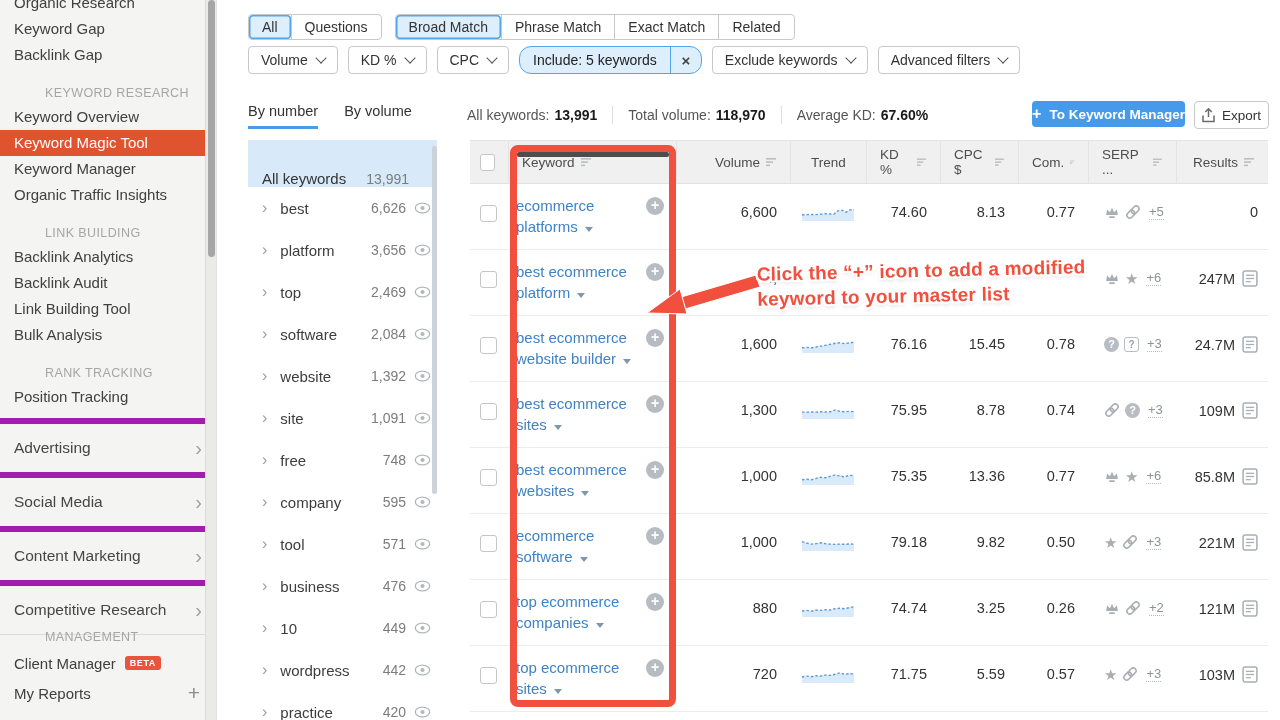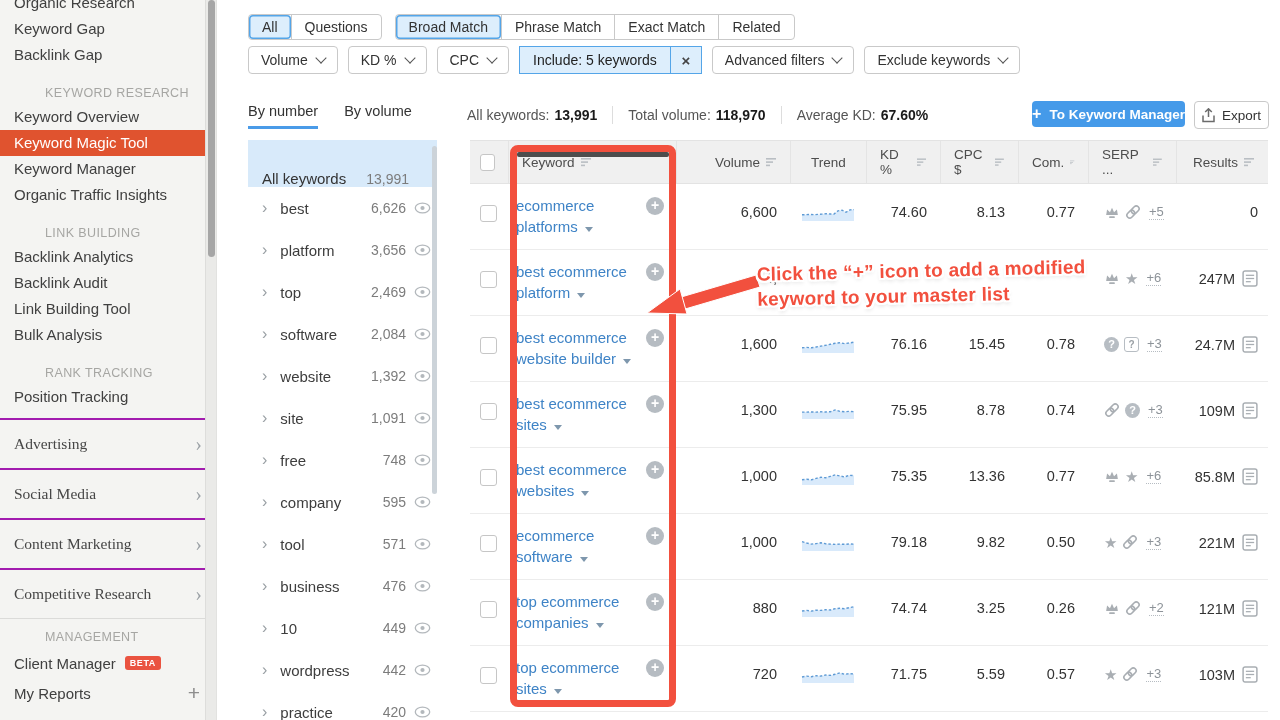--- a/index.html
+++ b/index.html
@@ -6,21 +6,21 @@
   .screen{position:relative;width:1280px;height:720px;overflow:hidden;background:#fff;
           font-family:"Liberation Sans",sans-serif;color:#333;}
 
   
   .sidebar{position:absolute;left:0;top:0;width:216px;height:720px;background:#f4f4f2;border-right:1px solid #e2e2e0;}
   .sb-scroll{position:absolute;left:0;top:-10px;width:205px;}
   .sb-item{height:26px;line-height:26px;padding-left:14px;font-size:15px;color:#404040;white-space:nowrap;cursor:pointer;}
   .sb-item.active{background:#e0532f;color:#fff;}
   .sb-section{padding:14px 0 0 14px;height:22px;line-height:22px;font-size:12.5px;color:#a6a6a3;letter-spacing:.4px;white-space:nowrap;margin-left:31px;}
   .sb-accordions{position:absolute;top:418px;left:0;width:216px;background:#f4f4f2;}
-  .sb-acc{height:48px;border-top:2px solid #a21caf;display:flex;align-items:center;padding:0 14px;font-size:15.5px;color:#464646;cursor:pointer;font-family:Liberation Serif, serif;}
+  .sb-acc{height:48px;border-top:6px solid #a21caf;display:flex;align-items:center;padding:0 14px;font-size:15.5px;color:#464646;cursor:pointer;}
   .sb-acc:last-child{border-bottom:1px solid #dbdbd9;}
   .sb-acc .chv{margin-left:auto;color:#9aa0a5;font-size:20px;line-height:16px;}
   .sb-acc .chv::after{content:"\203A";}
   .sb-mgmt{position:absolute;top:622px;left:0;width:216px;}
   .sb-mgmt .sb-section{padding-top:4px;}
   .mg-item{height:30px;display:flex;align-items:center;padding-left:14px;font-size:15px;color:#404040;cursor:pointer;}
   .beta{background:#ea5340;color:#fff;font-size:9px;font-weight:bold;padding:2px 5px;border-radius:3px;margin-left:9px;letter-spacing:.6px;}
   .plusright{margin-left:auto;margin-right:16px;color:#8e8e8e;font-size:21px;font-weight:400;}
   .plusright::after{content:"+";}
   .sb-scrollbar{position:absolute;left:205px;top:0;width:10px;height:720px;background:#eaeae8;border-left:1px solid #dddddb;}
@@ -28,21 +28,21 @@
 
   
   .match-tabs{position:absolute;left:248px;top:14px;display:flex;gap:13px;}
   .tab-group{display:flex;border:1px solid #c9c9c9;border-radius:4px;background:#fff;}
   .mtab{padding:0 13px;height:24px;line-height:24px;font-size:14px;color:#333;border-left:1px solid #c9c9c9;cursor:pointer;}
   .mtab:first-child{border-left:none;}
   .mtab.active{background:#ddeefc;box-shadow:inset 0 0 0 1.5px #54a5e8;border-radius:4px;border-left-color:transparent;}
   .filter-row{position:absolute;left:248px;top:46px;display:flex;gap:10px;}
   .fbtn{height:26px;display:flex;align-items:center;gap:9px;padding:0 12px;border:1px solid #c9c9c9;border-radius:4px;font-size:14px;color:#333;background:#fff;cursor:pointer;}
   .chev{width:7px;height:7px;border-right:1.6px solid #555;border-bottom:1.6px solid #555;transform:rotate(45deg);margin-top:-4px;}
-  .chip{display:flex;border:1px solid #54a5e8;border-radius:0;background:#ddeefc;height:26px;align-items:center;font-size:14px;color:#222;cursor:pointer;}
+  .chip{display:flex;border:1px solid #54a5e8;border-radius:12px;background:#ddeefc;height:26px;align-items:center;font-size:14px;color:#222;cursor:pointer;}
   .chip .lbl{padding:0 13px;}
   .chip .x{width:30px;align-self:stretch;display:flex;align-items:center;justify-content:center;border-left:1px solid #54a5e8;font-size:15px;font-weight:bold;color:#444;}
 
   
   .view-tabs{position:absolute;left:248px;top:103px;display:flex;gap:26px;font-size:14.5px;color:#333;}
   .vtab{padding-bottom:7px;cursor:pointer;}
   .vtab.active{border-bottom:3px solid #4a9be8;}
   .stats{position:absolute;left:467px;top:106px;display:flex;align-items:center;font-size:14px;color:#555;text-align:right;}
   .stat b{color:#1a1a1a;margin-left:5px;}
   .ssep{width:1px;height:18px;background:#ddd;margin:0 15px;}
@@ -184,25 +184,25 @@
       </div>
       <div class="fbtn">
         <span>CPC</span>
         <span class="chev"></span>
       </div>
       <div class="chip">
         <span class="lbl">Include: 5 keywords</span>
         <span class="x">×</span>
       </div>
       <div class="fbtn">
+        <span>Exclude keywords</span>
+        <span class="chev"></span>
+      </div>
+      <div class="fbtn">
         <span>Advanced filters</span>
-        <span class="chev"></span>
-      </div>
-      <div class="fbtn">
-        <span>Exclude keywords</span>
         <span class="chev"></span>
       </div>
     </div>
 
   <div class="view-tabs">
       <div class="vtab active">By number</div>
       <div class="vtab">By volume</div>
     </div>
   <div class="stats">
       <span class="stat"><span>All keywords:</span><b>13,991</b></span>

